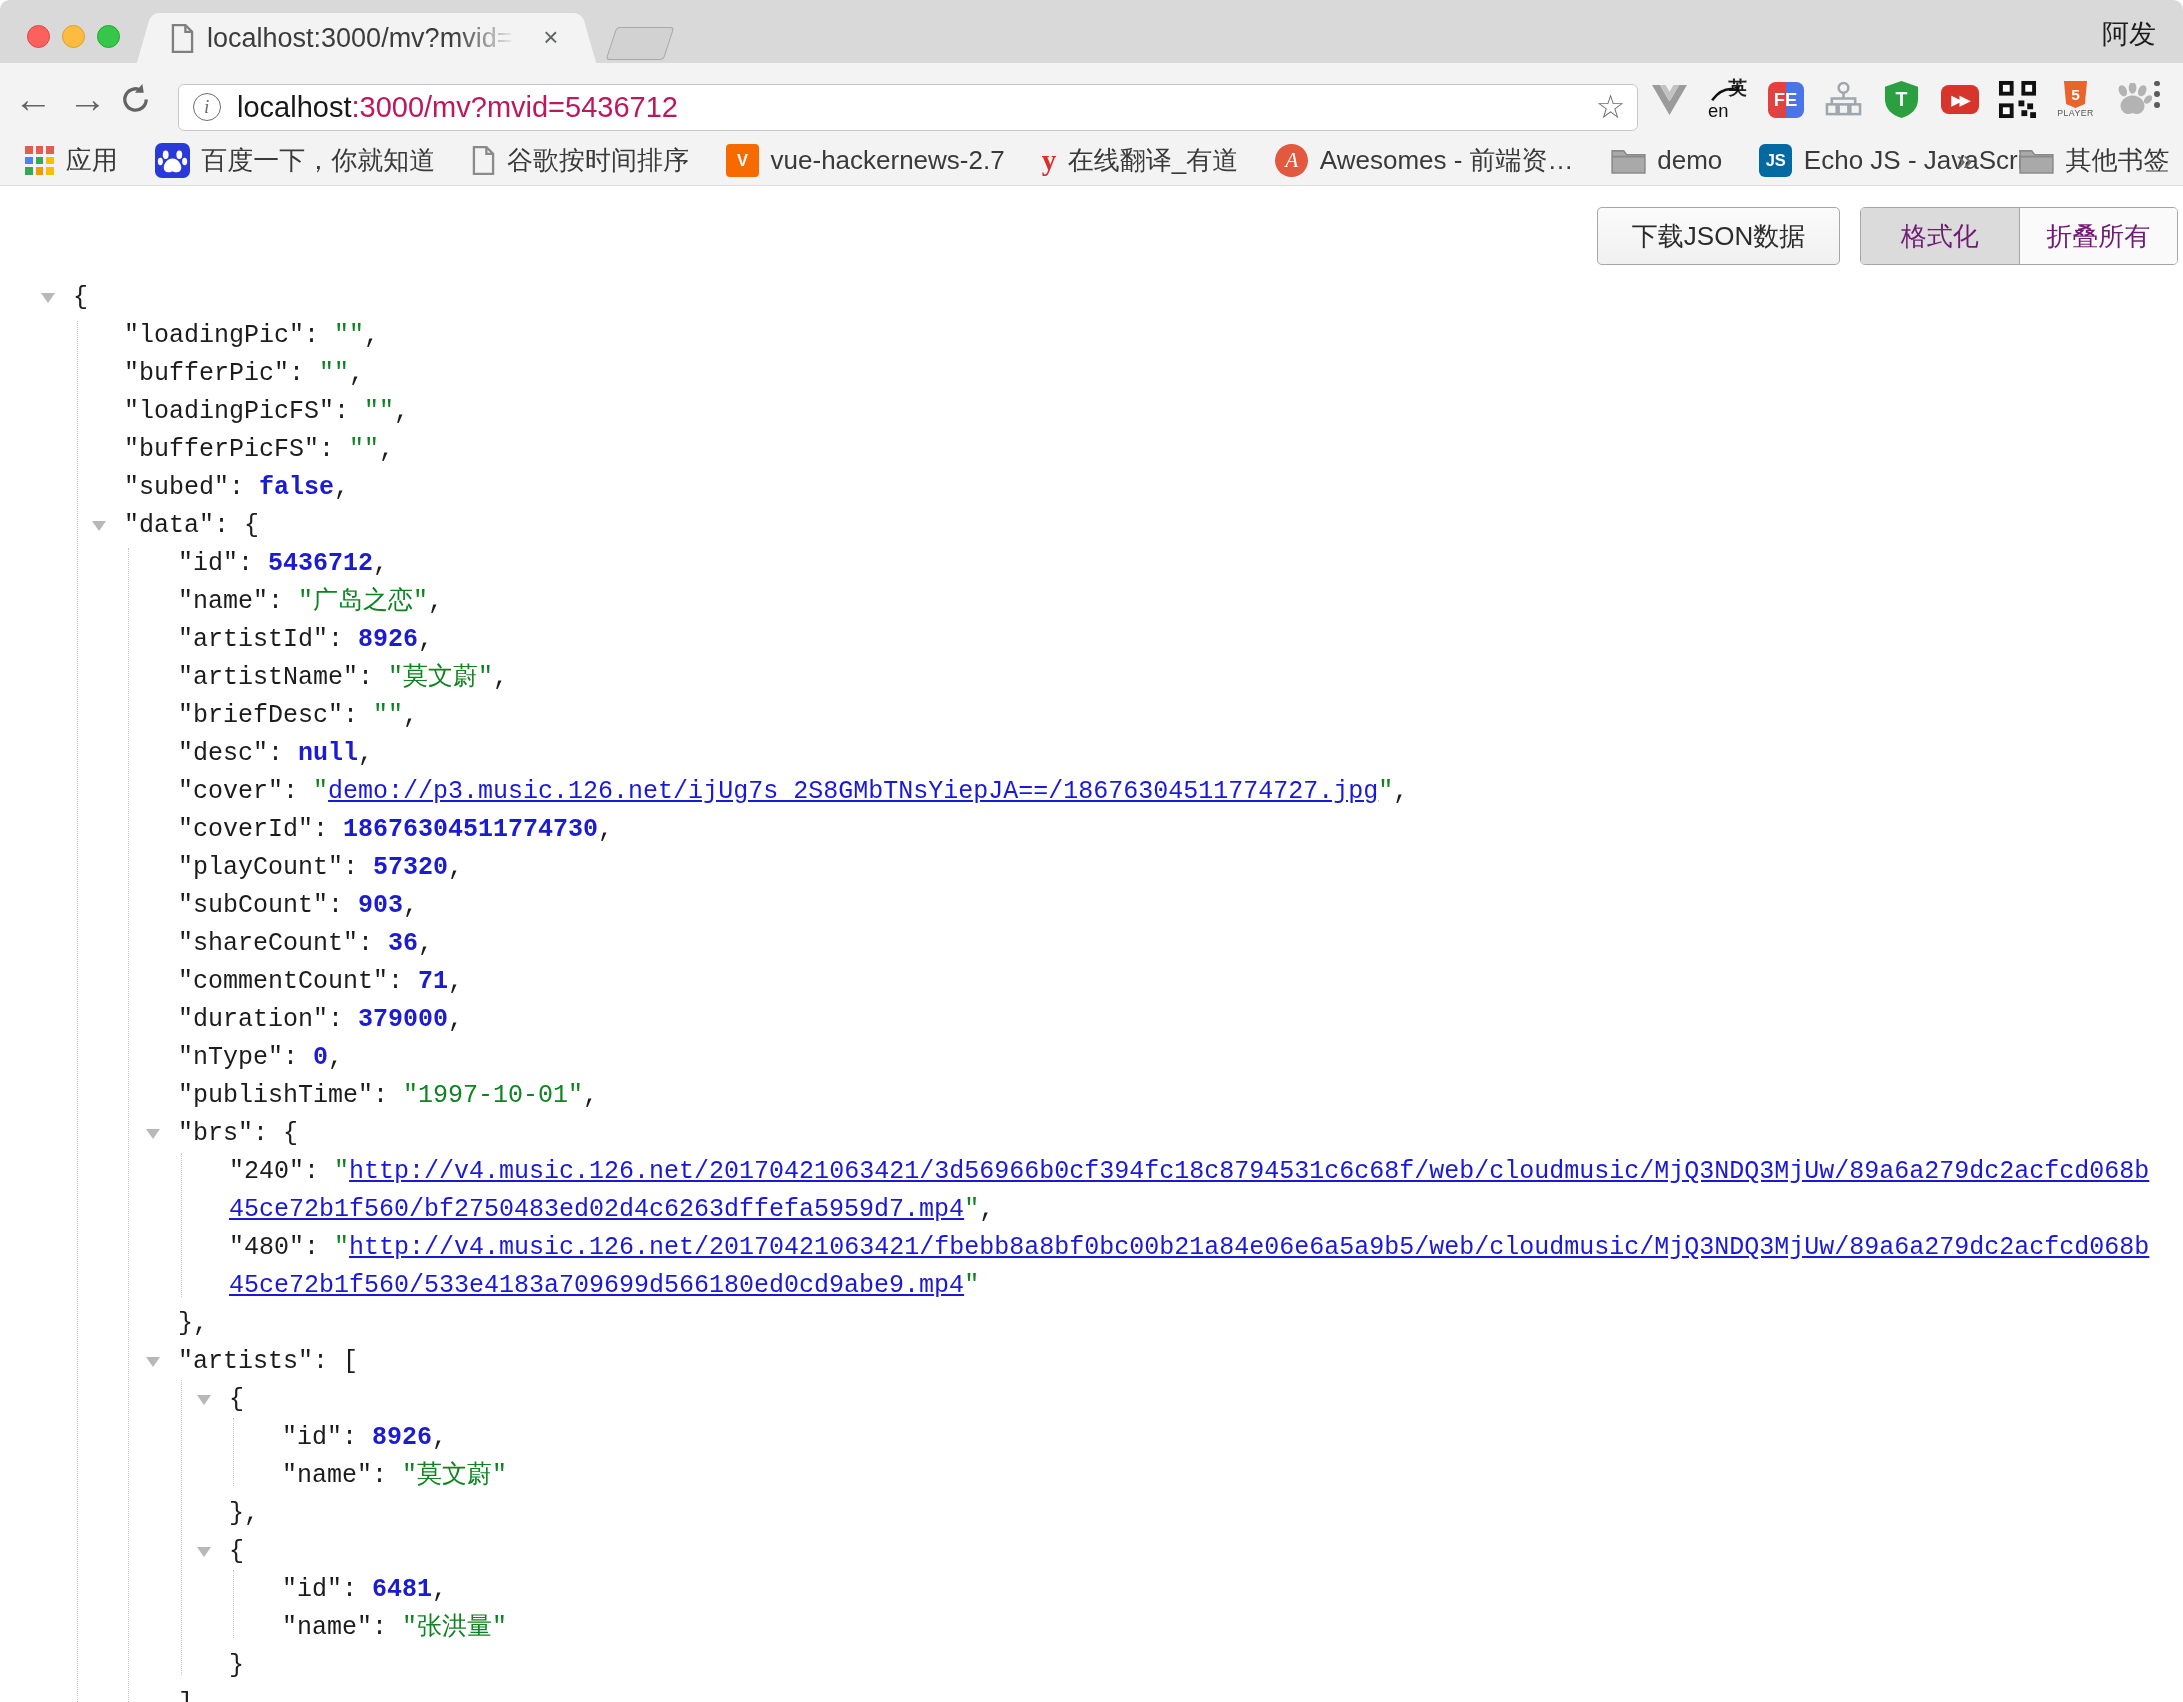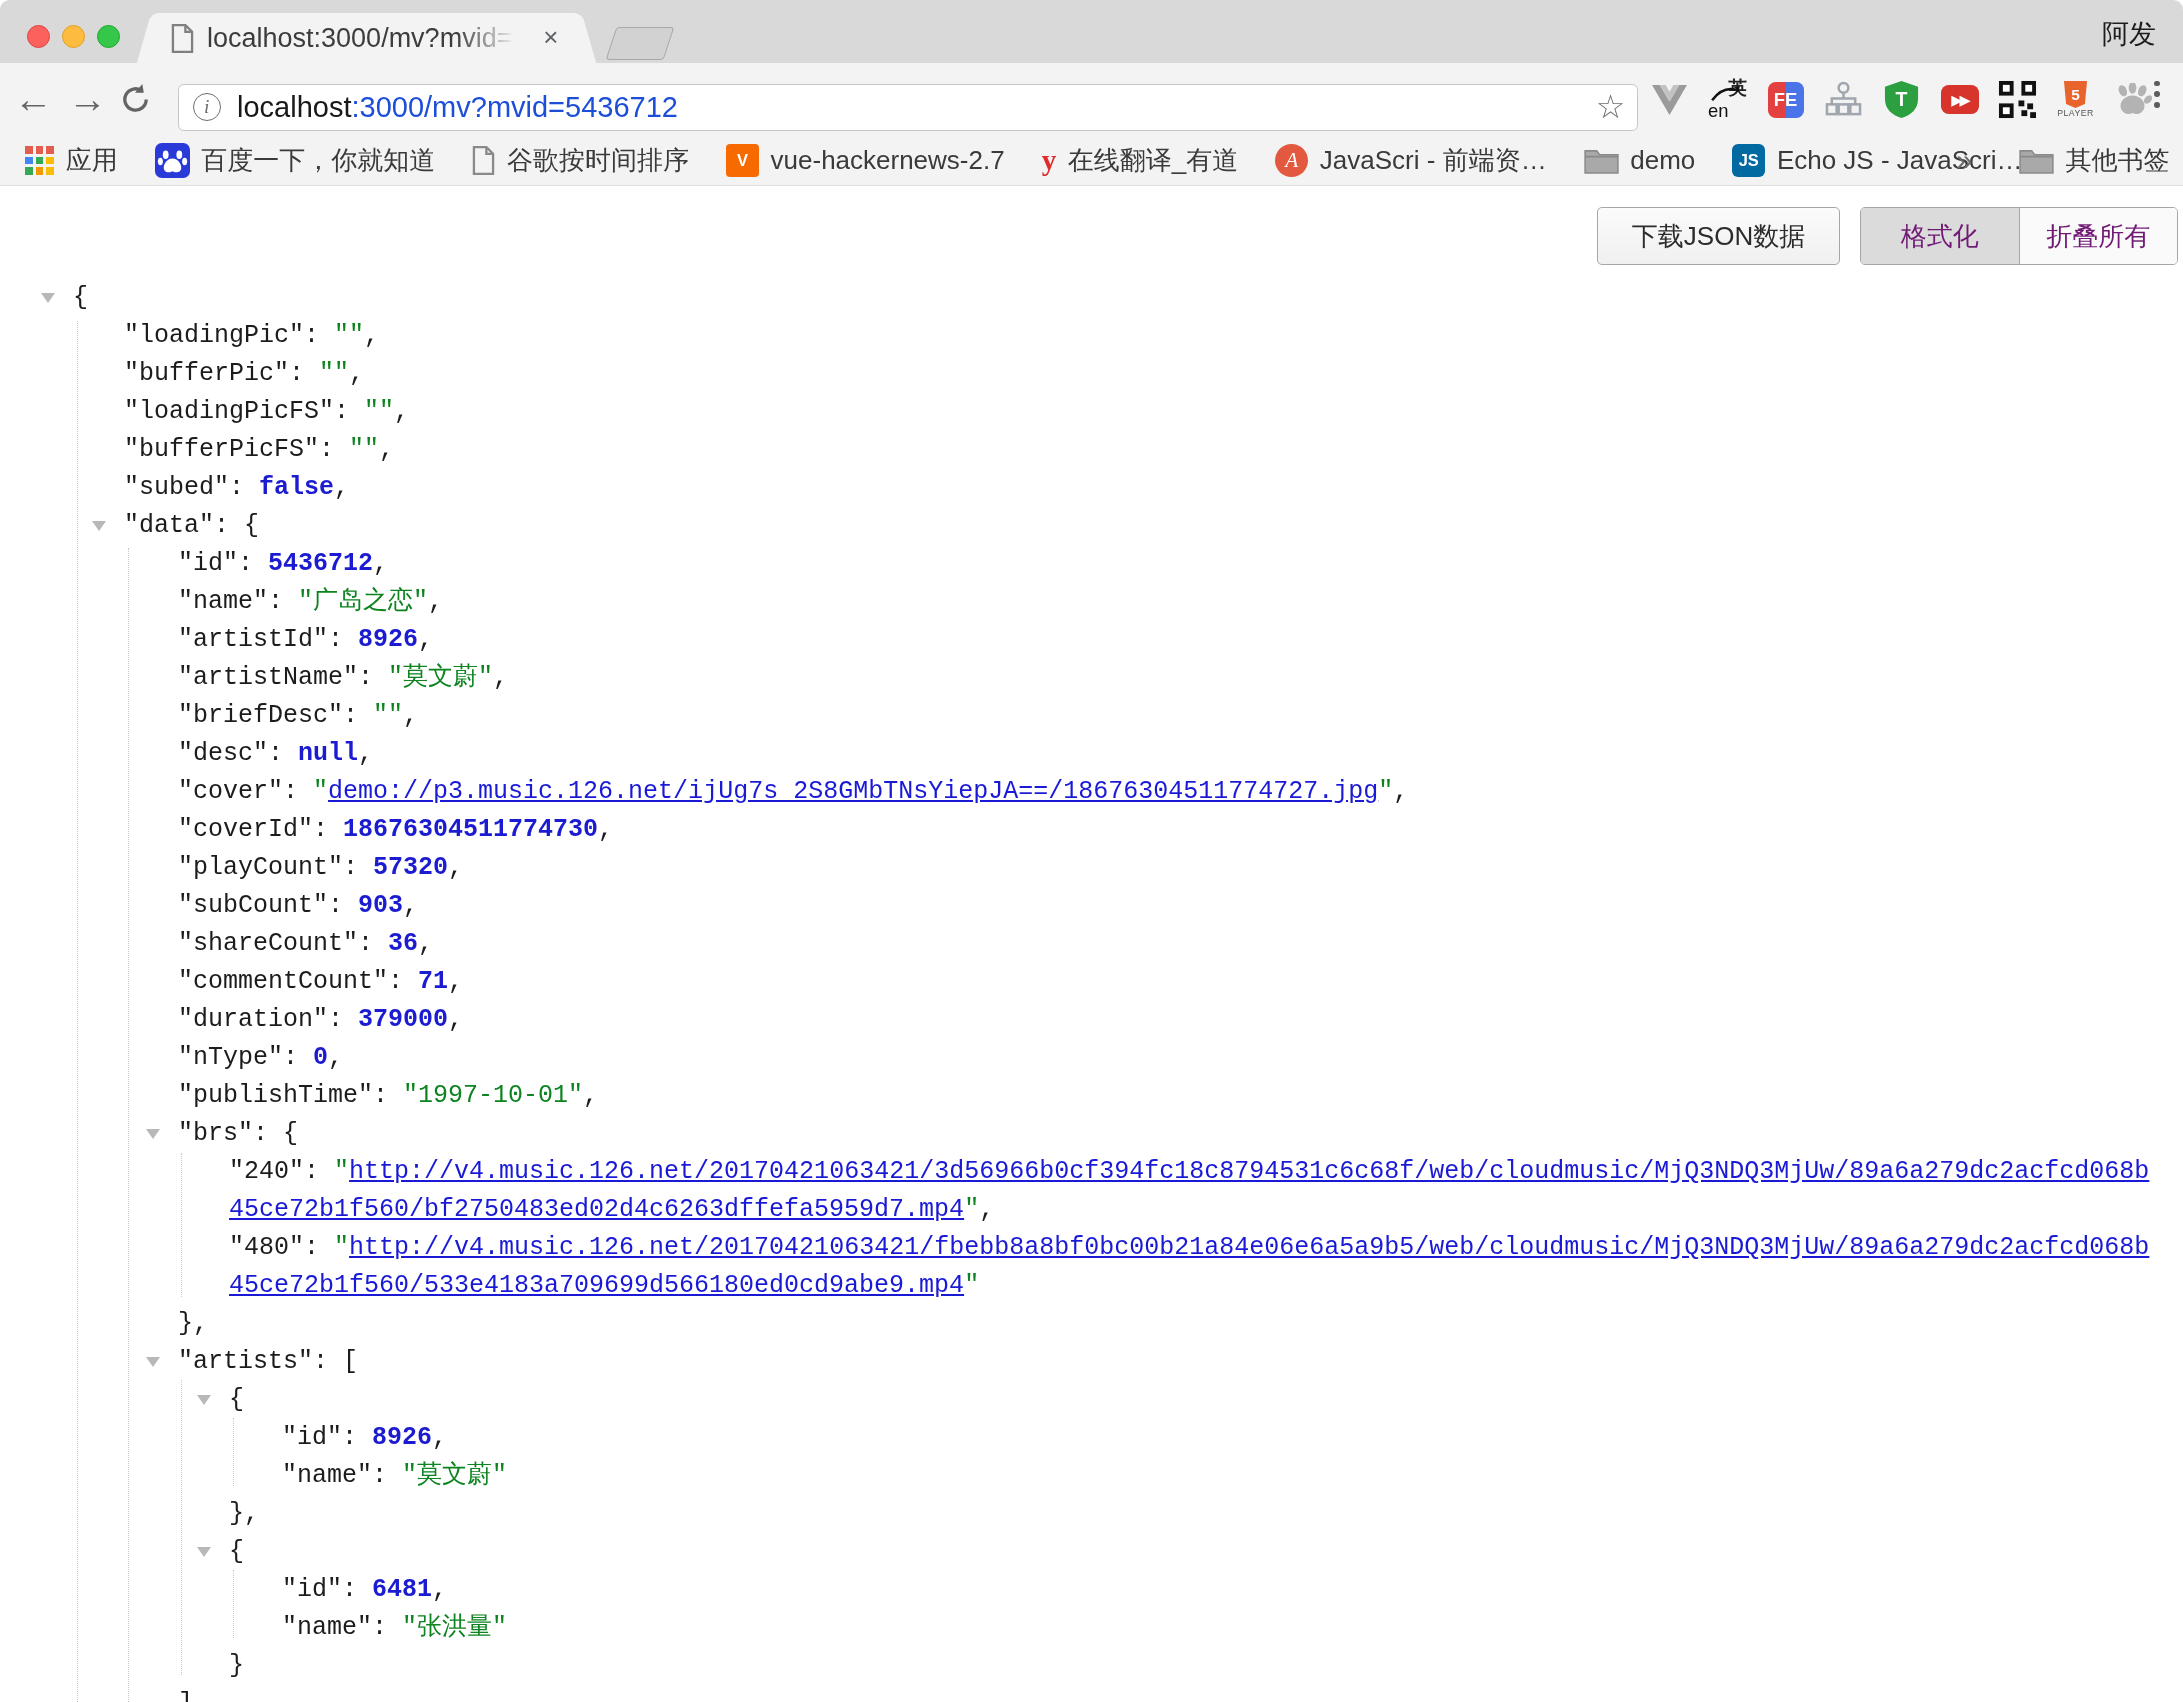--- a/index.html
+++ b/index.html
@@ -33,21 +33,21 @@
   .toolbar { position:absolute; left:0; top:63px; width:2183px; height:73px; background:#f3f3f3; }
   .navbtn { position:absolute; top:12.6px; width:47px; height:47px; text-align:center;
     line-height:45px; font-size:39px; color:#646464; }
   .nav-back{ left:9.7px; } .nav-fwd{ left:64px; } .nav-reload{ left:118px; top:19.4px; }
   .omnibox { position:absolute; left:178px; top:21.3px; width:1460px; height:47px;
     background:#fff; border:1.9px solid #c6c6c6; border-radius:5.8px; }
   .info-ico { position:absolute; left:13.6px; top:7.8px; width:28px; height:28px; border-radius:50%;
     border:1.9px solid #6e6e6e; color:#6e6e6e; font-size:19.4px; line-height:25px; text-align:center;
     font-family:"Liberation Serif",serif; font-style:italic; }
   .url { position:absolute; left:58px; top:5.8px; font-size:29px; white-space:nowrap; }
-  .url .host { color:#18181a; } .url .rest { color:#1d4ed8;margin-top:20px; }
+  .url .host { color:#18181a; } .url .rest { color:#be185d;margin-top:20px; }
   .star { position:absolute; right:11.6px; top:1.9px; font-size:33px; color:#6f6f6f; }
   .extrow { position:absolute; left:1650px; top:11.6px; height:50px; display:flex; gap:19px; align-items:center; }
   .ext { width:39px; height:45px; position:relative; display:flex; align-items:center; justify-content:center; }
   .fe-badge { width:36px; height:36px; border-radius:7.8px; color:#fff; font-weight:bold;
     font-size:18.4px; display:flex; align-items:center; justify-content:center;
     background:linear-gradient(90deg,#e34040 50%,#4a74e8 50%); }
   .redplayer { width:38px; height:29px; background:#d7342c; border-radius:7.8px; color:#fff;
     display:flex; align-items:center; justify-content:center; font-size:14.6px; letter-spacing:-2.9px; }
   .tr-zh { position:absolute; right:0; top:-1.9px; font-size:18.4px; color:#222; font-weight:bold; }
   .tr-en { position:absolute; left:0; bottom:0; font-size:18.4px; color:#111; }
@@ -259,21 +259,21 @@
       <div class="bm">
         <span class="badge vue">V</span>
         <span>vue-hackernews-2.7</span>
       </div>
       <div class="bm">
         <span class="ytxt">y</span>
         <span>在线翻译_有道</span>
       </div>
       <div class="bm">
         <span class="acirc">A</span>
-        <span>JavaScri - 前端资…</span>
+        <span>Awesomes - 前端资…</span>
       </div>
       <div class="bm">
         <span>
           <svg width="35" height="27" viewBox="0 0 36 28">
             <path d="M1 4 h12 l3 4 h19 v19 h-34 z" fill="#a9a9a9" stroke="#8a8a8a" stroke-width="1.6"></path>
             <path d="M1 10 h34" stroke="#8a8a8a" stroke-width="1.6"></path>
           </svg>
         </span>
         <span>demo</span>
       </div>

